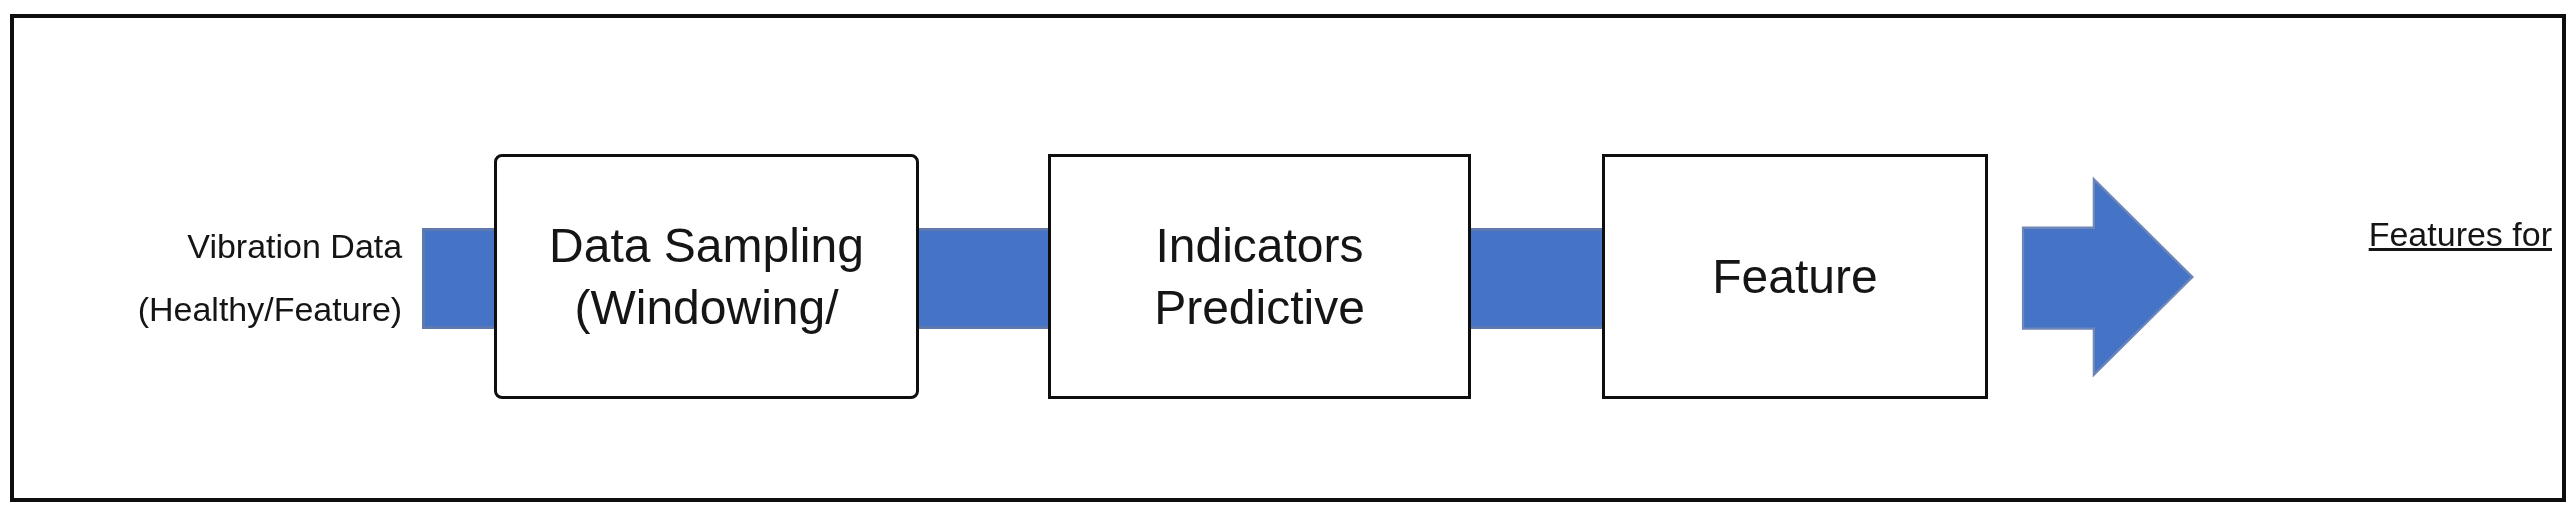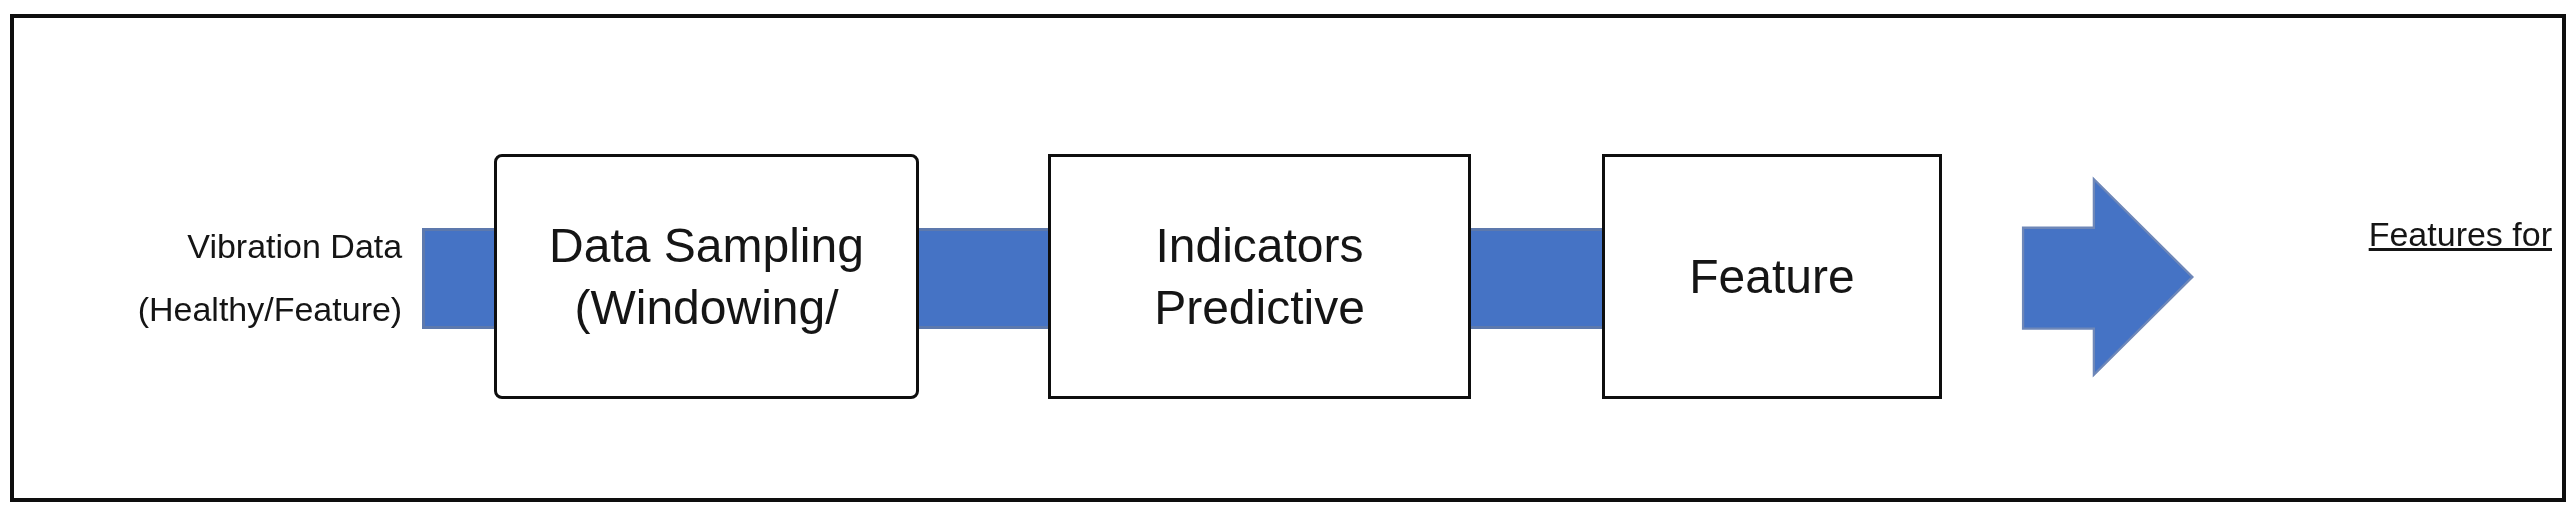--- a/index.html
+++ b/index.html
@@ -50,21 +50,21 @@
     justify-content: center;
     align-items: center;
     text-align: center;
     font-size: 48px;
     line-height: 62px;
     white-space: nowrap;
     z-index: 2;
   }
   #box-data-sampling       { left: 494px;  width: 425px; border-radius: 8px; }
   #box-condition-indicators{ left: 1048px; width: 423px; }
-  #box-feature-selection   { left: 1602px; width: 340px; }
+  #box-feature-selection   { left: 1602px; width: 386px; }
   .process-box .line { display: block; }
   
   .connector {
     position: absolute;
     top: 228px;
     height: 101px;
     background: #4573c5;
     border: 3.1px solid #5d79ad;
     box-sizing: border-box;
     z-index: 1;

